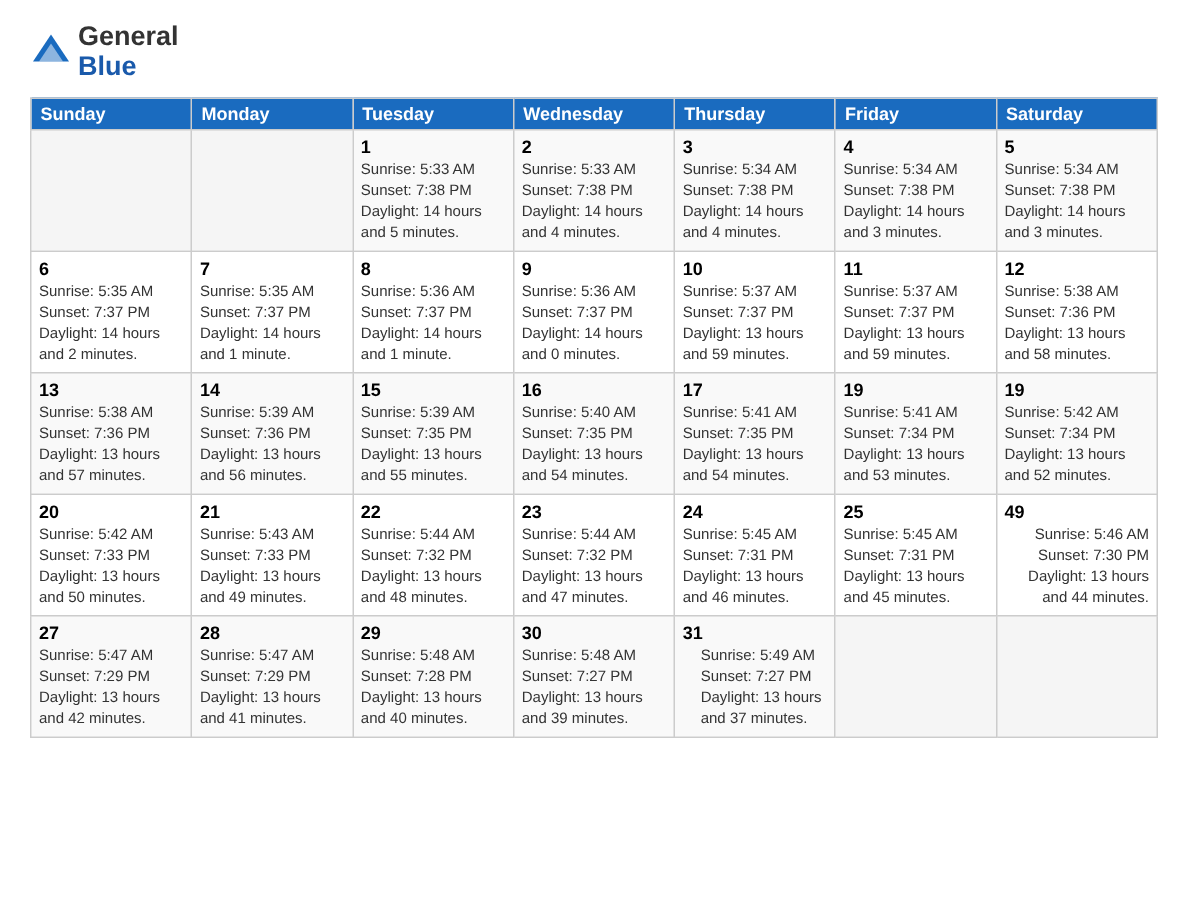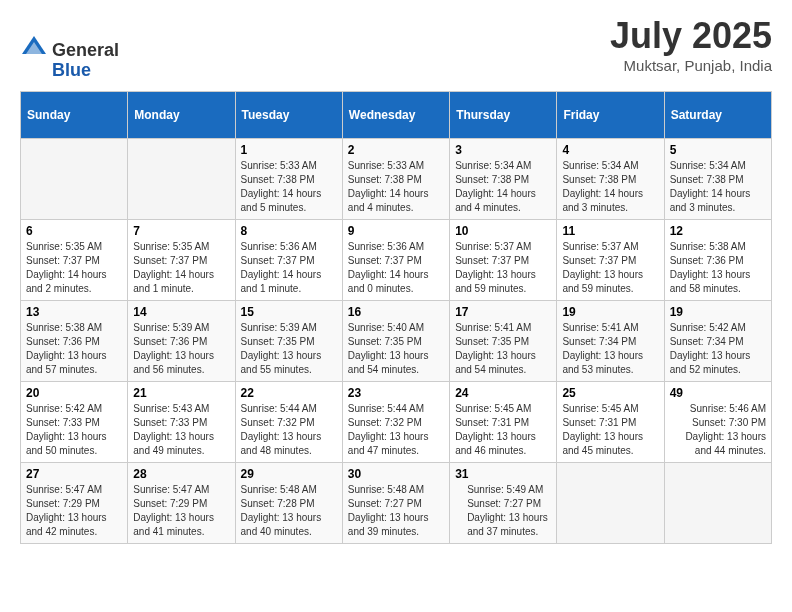--- a/index.html
+++ b/index.html
@@ -22,21 +22,20 @@
       margin-bottom: 10px;
     }
     .logo {
       display: flex;
       align-items: center;
     }
     .logo-text {
       display: flex;
       flex-direction: column;
       line-height: 1.1;
-      margin-top: 26px;
     }
     .logo-general {
       font-size: 18px;
       font-weight: bold;
       color: #333;
     }
     .logo-blue {
       font-size: 18px;
       font-weight: bold;
       color: #1a5aab;
@@ -61,21 +60,21 @@
     .calendar {
       width: 100%;
       border-collapse: collapse;
       font-size: 10.5px;
     }
     .calendar thead tr th {
       background-color: #1a6bbf;
       color: #fff;
       font-weight: bold;
       text-align: left;
-      padding: 16px 6px;
+      padding: 3px 6px;
       border: 1px solid #ccc;
       font-size: 12px;
     }
     .calendar tbody tr td {
       border: 1px solid #ccc;
       vertical-align: top;
       padding: 4px 5px;
       width: 107px;
       min-height: 72px;
       background: #fff;
@@ -106,24 +105,20 @@
     <div class="logo">
       <svg class="logo-icon" viewBox="0 0 28 28">
         <polygon points="14,2 26,20 2,20" fill="#1a6bbf"></polygon>
         <polygon points="14,8 22,20 6,20" fill="#fff" opacity="0.5"></polygon>
       </svg>
       <div class="logo-text">
         <span class="logo-general">General</span>
         <span class="logo-blue">Blue</span>
       </div>
     </div>
-    <div class="title-block">
-      <div class="month-title">July 2025</div>
-      <div class="location">Muktsar, Punjab, India</div>
-    </div>
   </div>
 
   <table class="calendar">
     <thead>
       <tr>
       <th>Sunday</th>
           <th>Monday</th>
           <th>Tuesday</th>
           <th>Wednesday</th>
           <th>Thursday</th>

